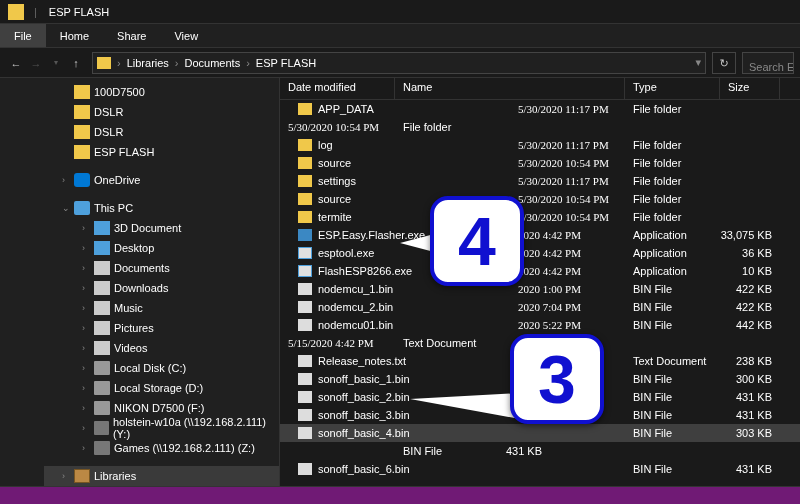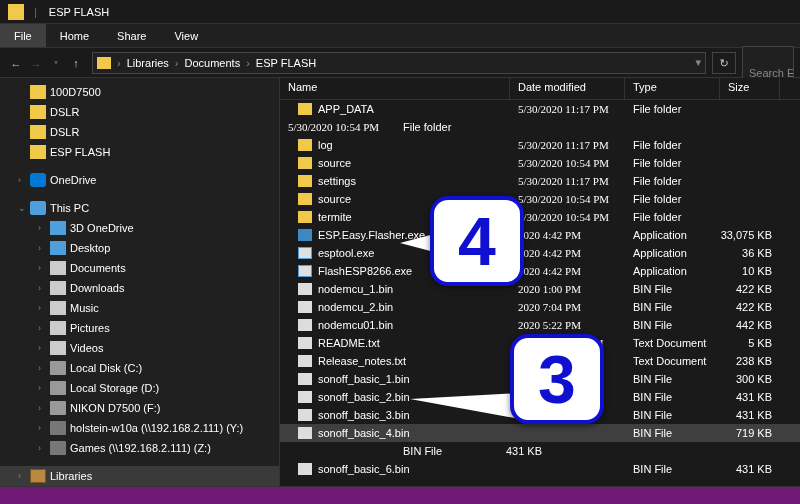--- a/index.html
+++ b/index.html
@@ -12,24 +12,24 @@
 .ribbon .tab { padding: 4px 14px; cursor: pointer; display: flex; align-items: center; }
 .ribbon .tab.file { background: #404040; color: #fff; }
 .addressbar { height: 30px; display: flex; align-items: center; padding: 2px 6px; background: #1a1a1a; border-bottom: 1px solid #333; }
 .nav-arrow { width: 20px; text-align: center; color: #ccc; cursor: pointer; }
 .nav-arrow.disabled { color: #555; }
 .addr-box { flex: 1; margin: 0 6px; height: 22px; background: #202020; border: 1px solid #444; display: flex; align-items: center; padding: 0 4px; }
 .addr-box .folder-ico { width: 14px; height: 12px; background: #f0c84a; margin-right: 4px; }
 .addr-box .crumb { padding: 0 4px; cursor: pointer; height: 100%; display: flex; align-items: center; }
 .addr-box .sep { color: #888; padding: 0 2px; }
 .addr-refresh { width: 24px; height: 22px; text-align: center; color: #ccc; cursor: pointer; border: 1px solid #444; line-height: 20px; }
-.search-box { width: 52px; height: 22px; margin-left: 6px; background: #202020; border: 1px solid #444; color: #888; padding: 16px 6px; line-height: 20px; overflow: hidden; white-space: nowrap; }
+.search-box { width: 52px; height: 22px; margin-left: 6px; background: #202020; border: 1px solid #444; color: #888; padding: 4px 6px; line-height: 20px; overflow: hidden; white-space: nowrap; }
 .body { display: flex; height: calc(100% - 96px); }
 .sidebar { width: 280px; background: #202020; overflow-y: auto; border-right: 1px solid #333; padding-top: 4px; }
-.tree-item { display: flex; align-items: center; height: 20px; padding-left: 18px; cursor: pointer; }
+.tree-item { display: flex; align-items: center; height: 20px; padding-left: 18px; cursor: pointer; margin-left: 44px; }
 .tree-item.indent1 { padding-left: 38px; }
 .tree-item .exp { width: 10px; color: #888; font-size: 9px; margin-right: 2px; }
 .tree-item .icn { width: 16px; height: 14px; margin-right: 4px; display: flex; align-items: center; justify-content: center; }
 .icn.folder { background: #f0c84a; }
 .icn.libraries { background: #bb8844; border: 1px solid #775522; }
 .icn.onedrive { background: #0078d4; border-radius: 3px; }
 .icn.thispc { background: #4ea0dc; border-radius: 2px; }
 .icn.drive { background: #999; border-radius: 1px; }
 .icn.netdrive { background: #777; border-radius: 1px; }
 .icn.obj3d { background: #4ea0dc; }
@@ -136,21 +136,21 @@
       </div>
       <div class="tree-spacer"></div>
       <div class="tree-item">
         <span class="exp">⌄</span>
         <span class="icn thispc"></span>
         <span>This PC</span>
       </div>
       <div class="tree-item indent1">
         <span class="exp">›</span>
         <span class="icn obj3d"></span>
-        <span>3D OneDrive</span>
+        <span>3D Document</span>
       </div>
       <div class="tree-item indent1">
         <span class="exp">›</span>
         <span class="icn desktop"></span>
         <span>Desktop</span>
       </div>
       <div class="tree-item indent1">
         <span class="exp">›</span>
         <span class="icn documents"></span>
         <span>Documents</span>
@@ -202,22 +202,22 @@
       </div>
       <div class="tree-spacer"></div>
       <div class="tree-item active">
         <span class="exp">›</span>
         <span class="icn libraries"></span>
         <span>Libraries</span>
       </div>
     </div>
   <div class="content">
     <div class="columns">
+      <div class="col date">Date modified</div>
       <div class="col name">Name</div>
-      <div class="col date">Date modified</div>
       <div class="col type">Type</div>
       <div class="col size">Size</div>
     </div>
     <div class="files" id="files">
         <div class="file-row">
           <div class="fname">
             <span class="ficon folder"></span>
             <span>APP_DATA</span>
           </div>
           <div class="fdate">5/30/2020 11:17 PM</div>
@@ -322,24 +322,20 @@
         <div class="file-row">
           <div class="fname">
             <span class="ficon file"></span>
             <span>nodemcu01.bin</span>
           </div>
           <div class="fdate">2020 5:22 PM</div>
           <div class="ftype">BIN File</div>
           <div class="fsize">442 KB</div>
         </div>
         <div class="file-row">
-          <div class="fname">
-            <span class="ficon file"></span>
-            <span>README.txt</span>
-          </div>
           <div class="fdate">5/15/2020 4:42 PM</div>
           <div class="ftype">Text Document</div>
           <div class="fsize">5 KB</div>
         </div>
         <div class="file-row">
           <div class="fname">
             <span class="ficon file"></span>
             <span>Release_notes.txt</span>
           </div>
           <div class="fdate">M</div>
@@ -373,21 +369,21 @@
           <div class="ftype">BIN File</div>
           <div class="fsize">431 KB</div>
         </div>
         <div class="file-row selected">
           <div class="fname">
             <span class="ficon file"></span>
             <span>sonoff_basic_4.bin</span>
           </div>
           <div class="fdate"></div>
           <div class="ftype">BIN File</div>
-          <div class="fsize">719 KB</div>
+          <div class="fsize">303 KB</div>
         </div>
         <div class="file-row">
           <div class="fdate"></div>
           <div class="ftype">BIN File</div>
           <div class="fsize">431 KB</div>
         </div>
         <div class="file-row">
           <div class="fname">
             <span class="ficon file"></span>
             <span>sonoff_basic_6.bin</span>

